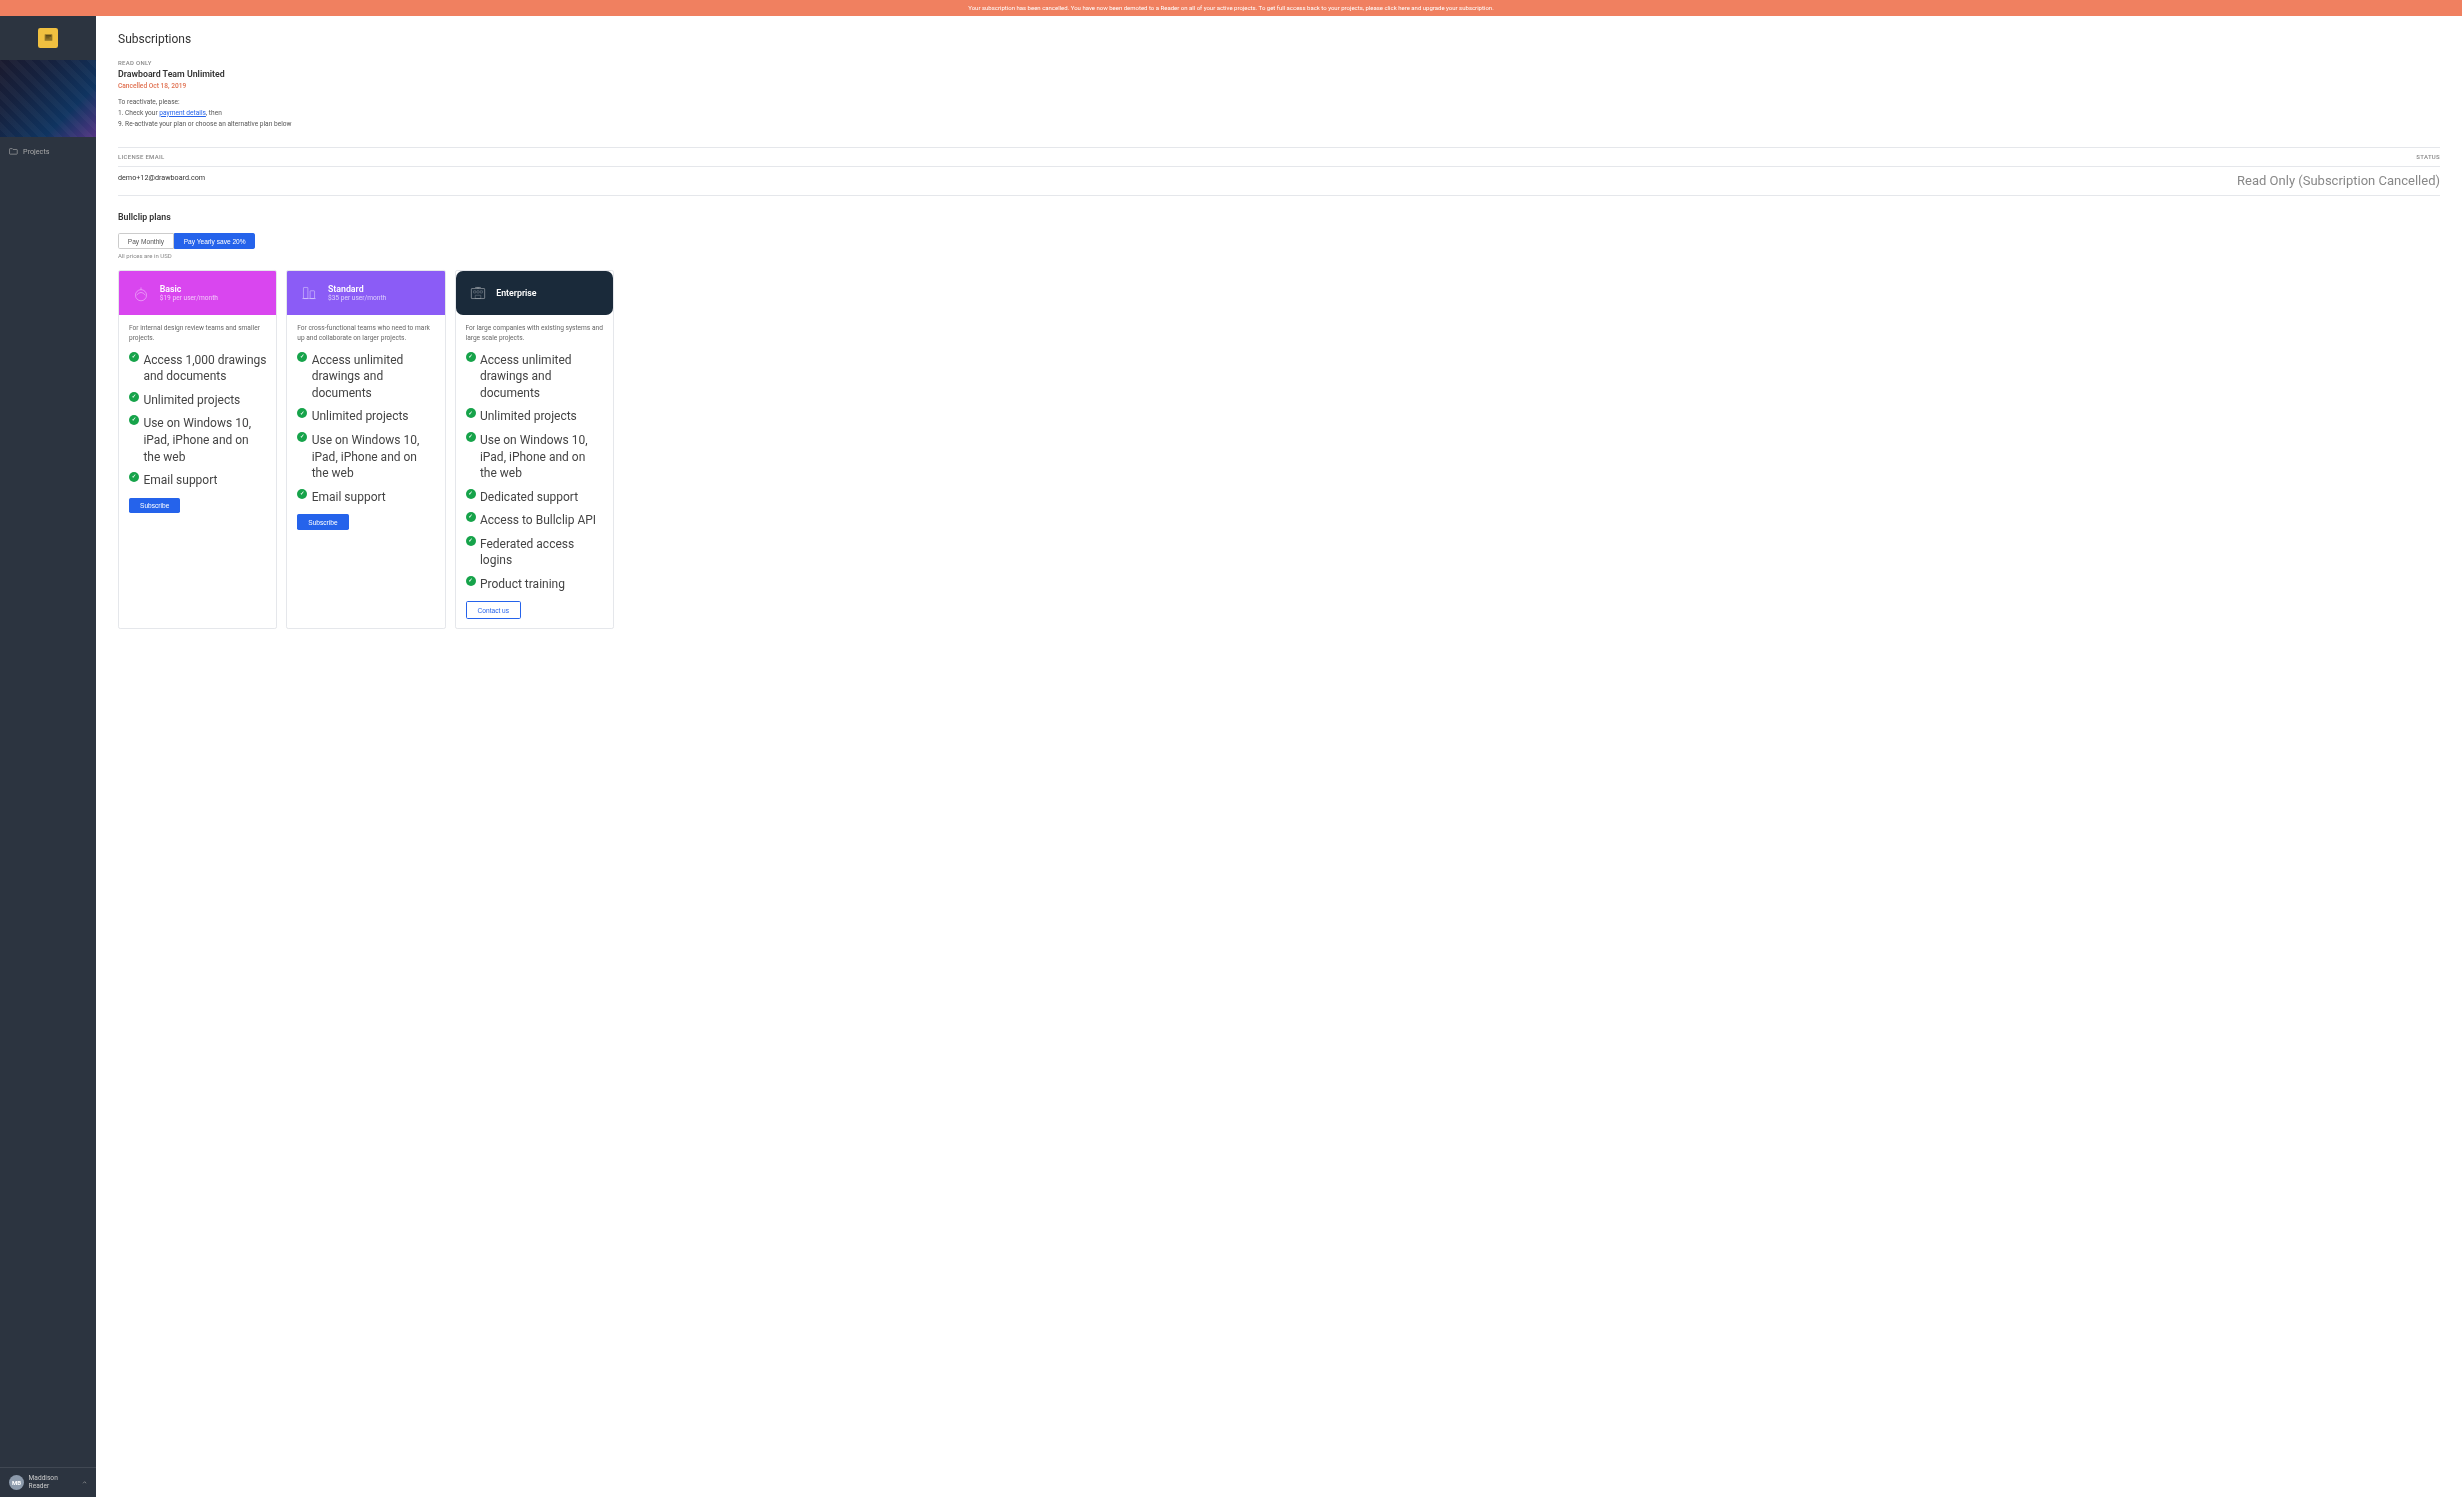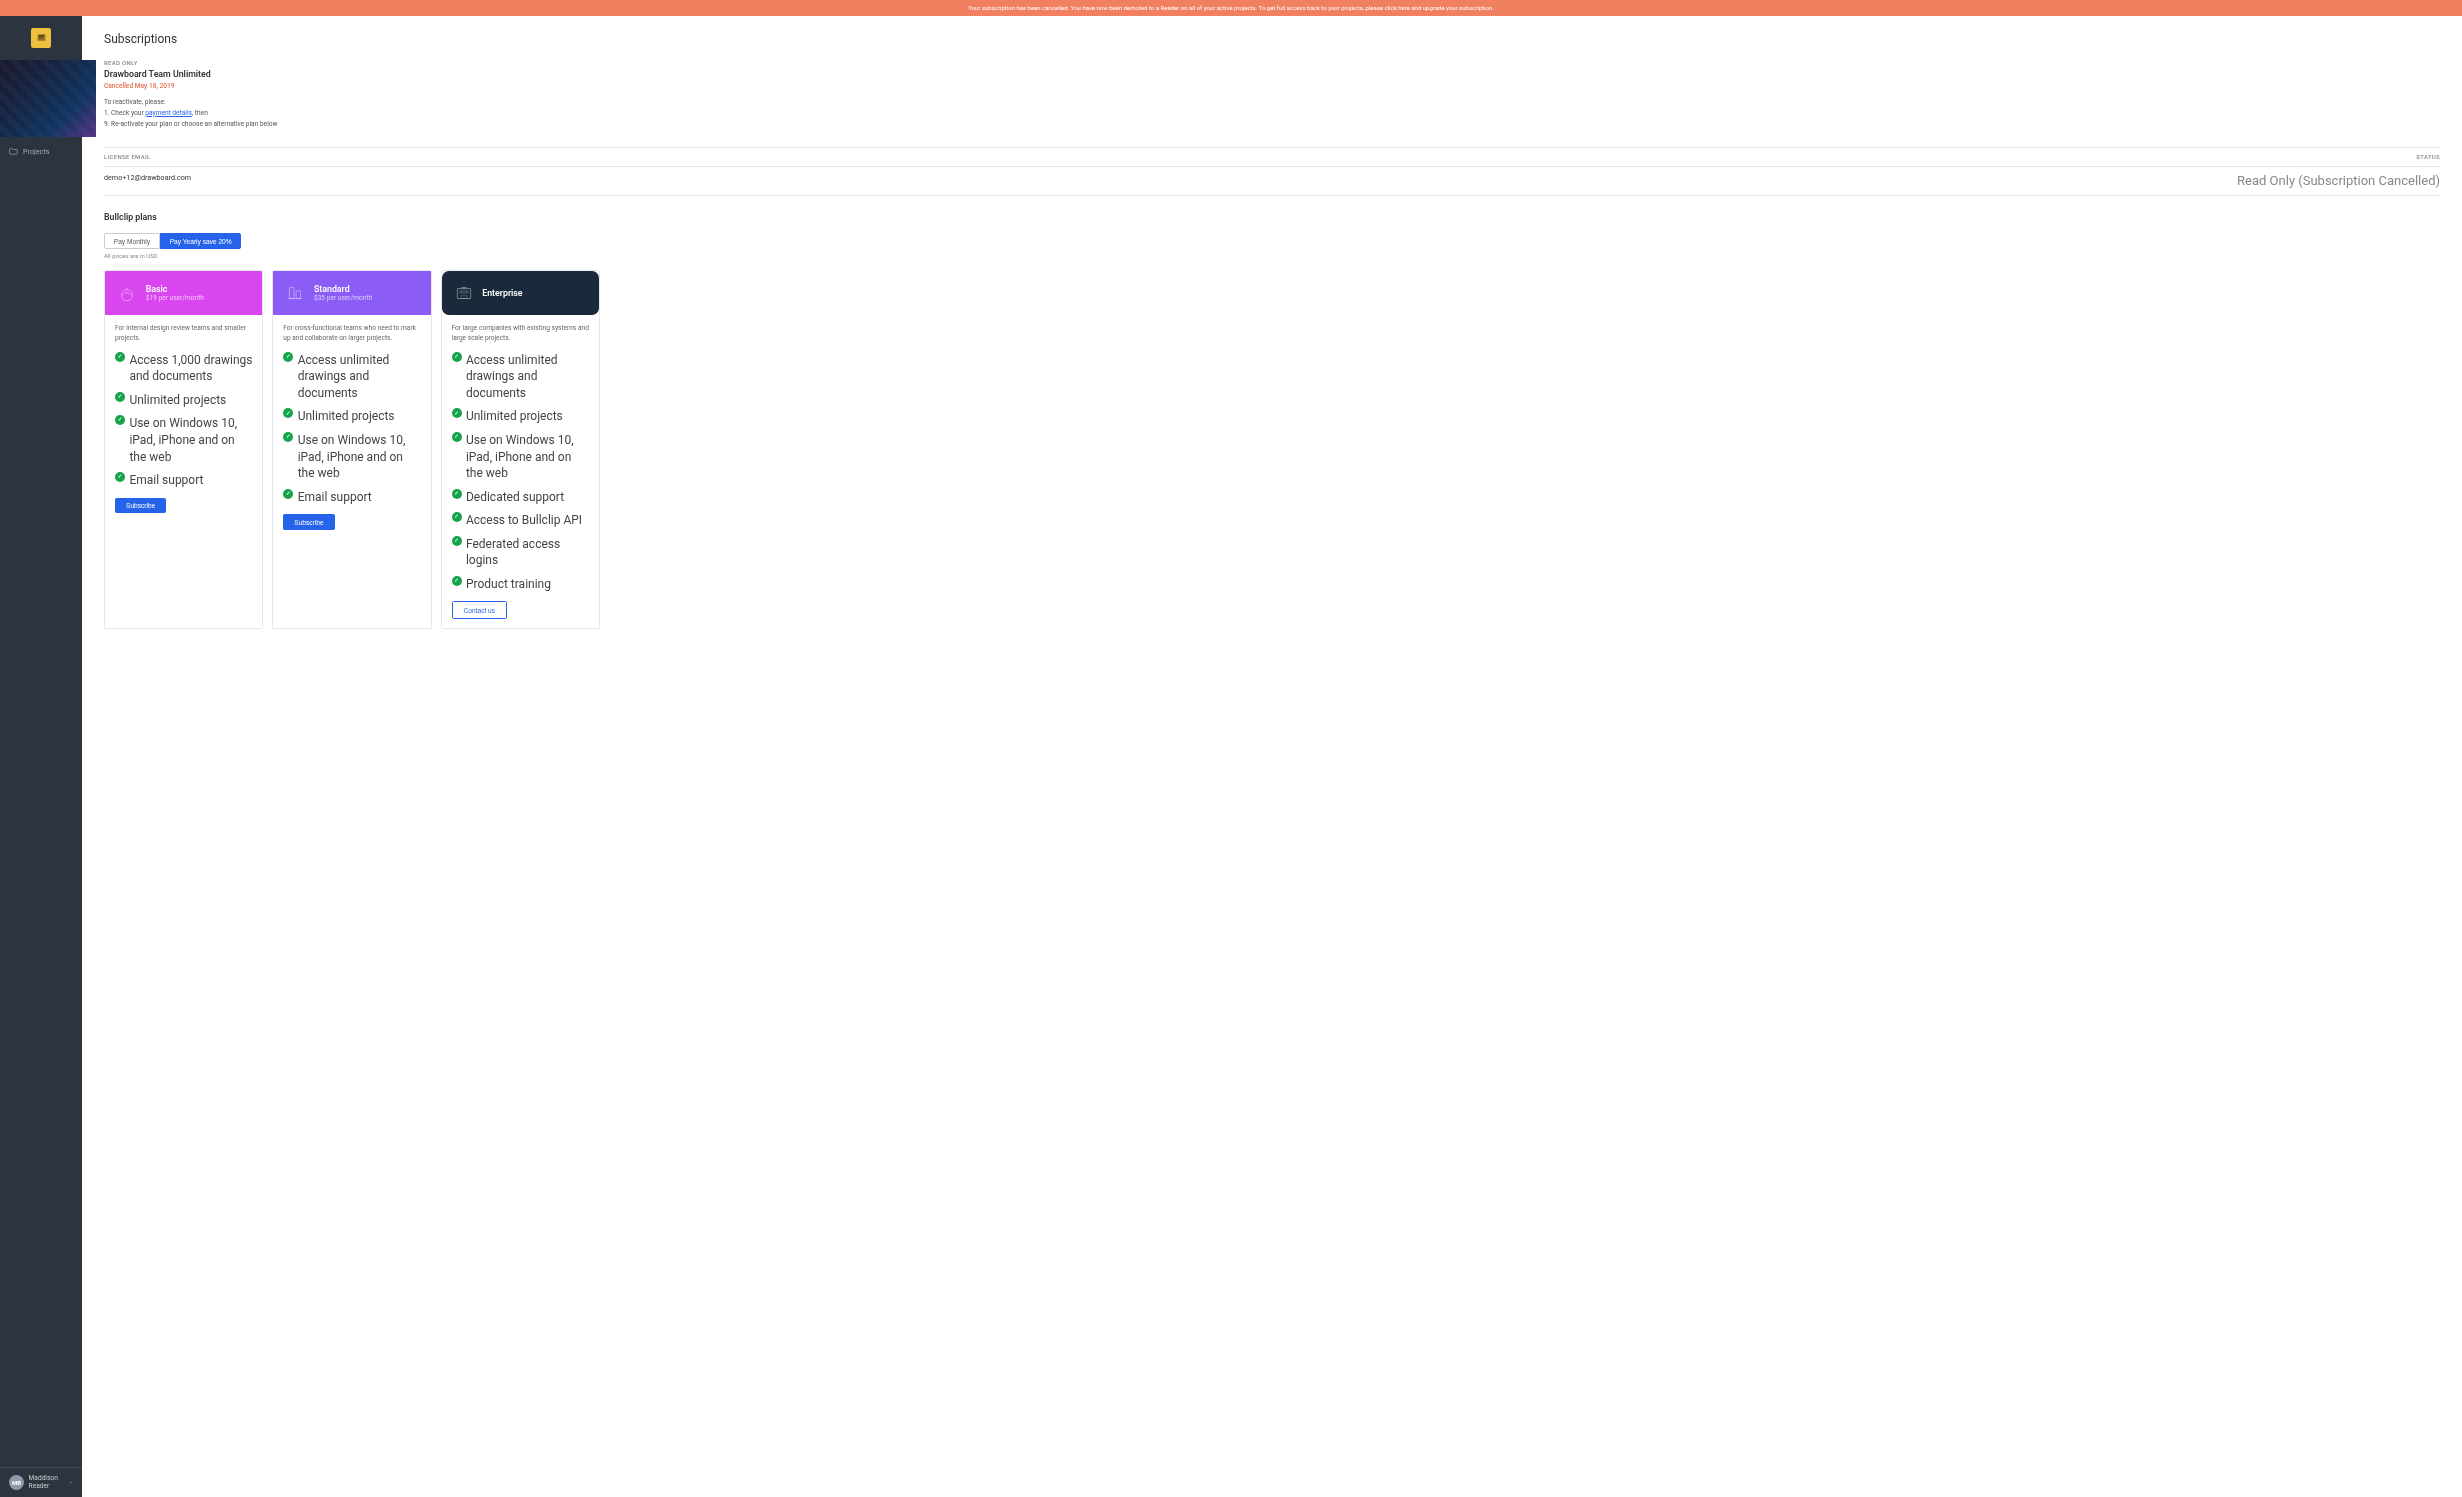--- a/index.html
+++ b/index.html
@@ -18,21 +18,21 @@
 
     
     .app-layout {
       display: flex;
       flex: 1;
       overflow: hidden;
     }
 
     
     .sidebar {
-      width: 82px;
+      width: 96px;
       background: #2c3440;
       display: flex;
       flex-direction: column;
       flex-shrink: 0;
     }
     .sidebar-logo {
       background: #2c3440;
       padding: 8.8px;
       display: flex;
       align-items: center;
@@ -373,21 +373,21 @@
       </svg>
     </div>
   </div>
 
   <div class="main-content">
     <h1 class="page-title">Subscriptions</h1>
 
     <div class="sub-info">
       <div class="read-only-label">READ ONLY</div>
       <div class="sub-name">Drawboard Team Unlimited</div>
-      <div class="cancelled-date">Cancelled May 18, 2019</div>
+      <div class="cancelled-date">Cancelled Oct 18, 2019</div>
       <div class="reactivate-text">
         <div>To reactivate, please:</div>
         <div>1. Check your <a href="#">payment details</a>, then</div>
         <div>9. Re-activate your plan or choose an alternative plan below</div>
       </div>
     </div>
 
     <div class="license-table">
       <div class="license-header">
         <div class="license-col">License email</div>

